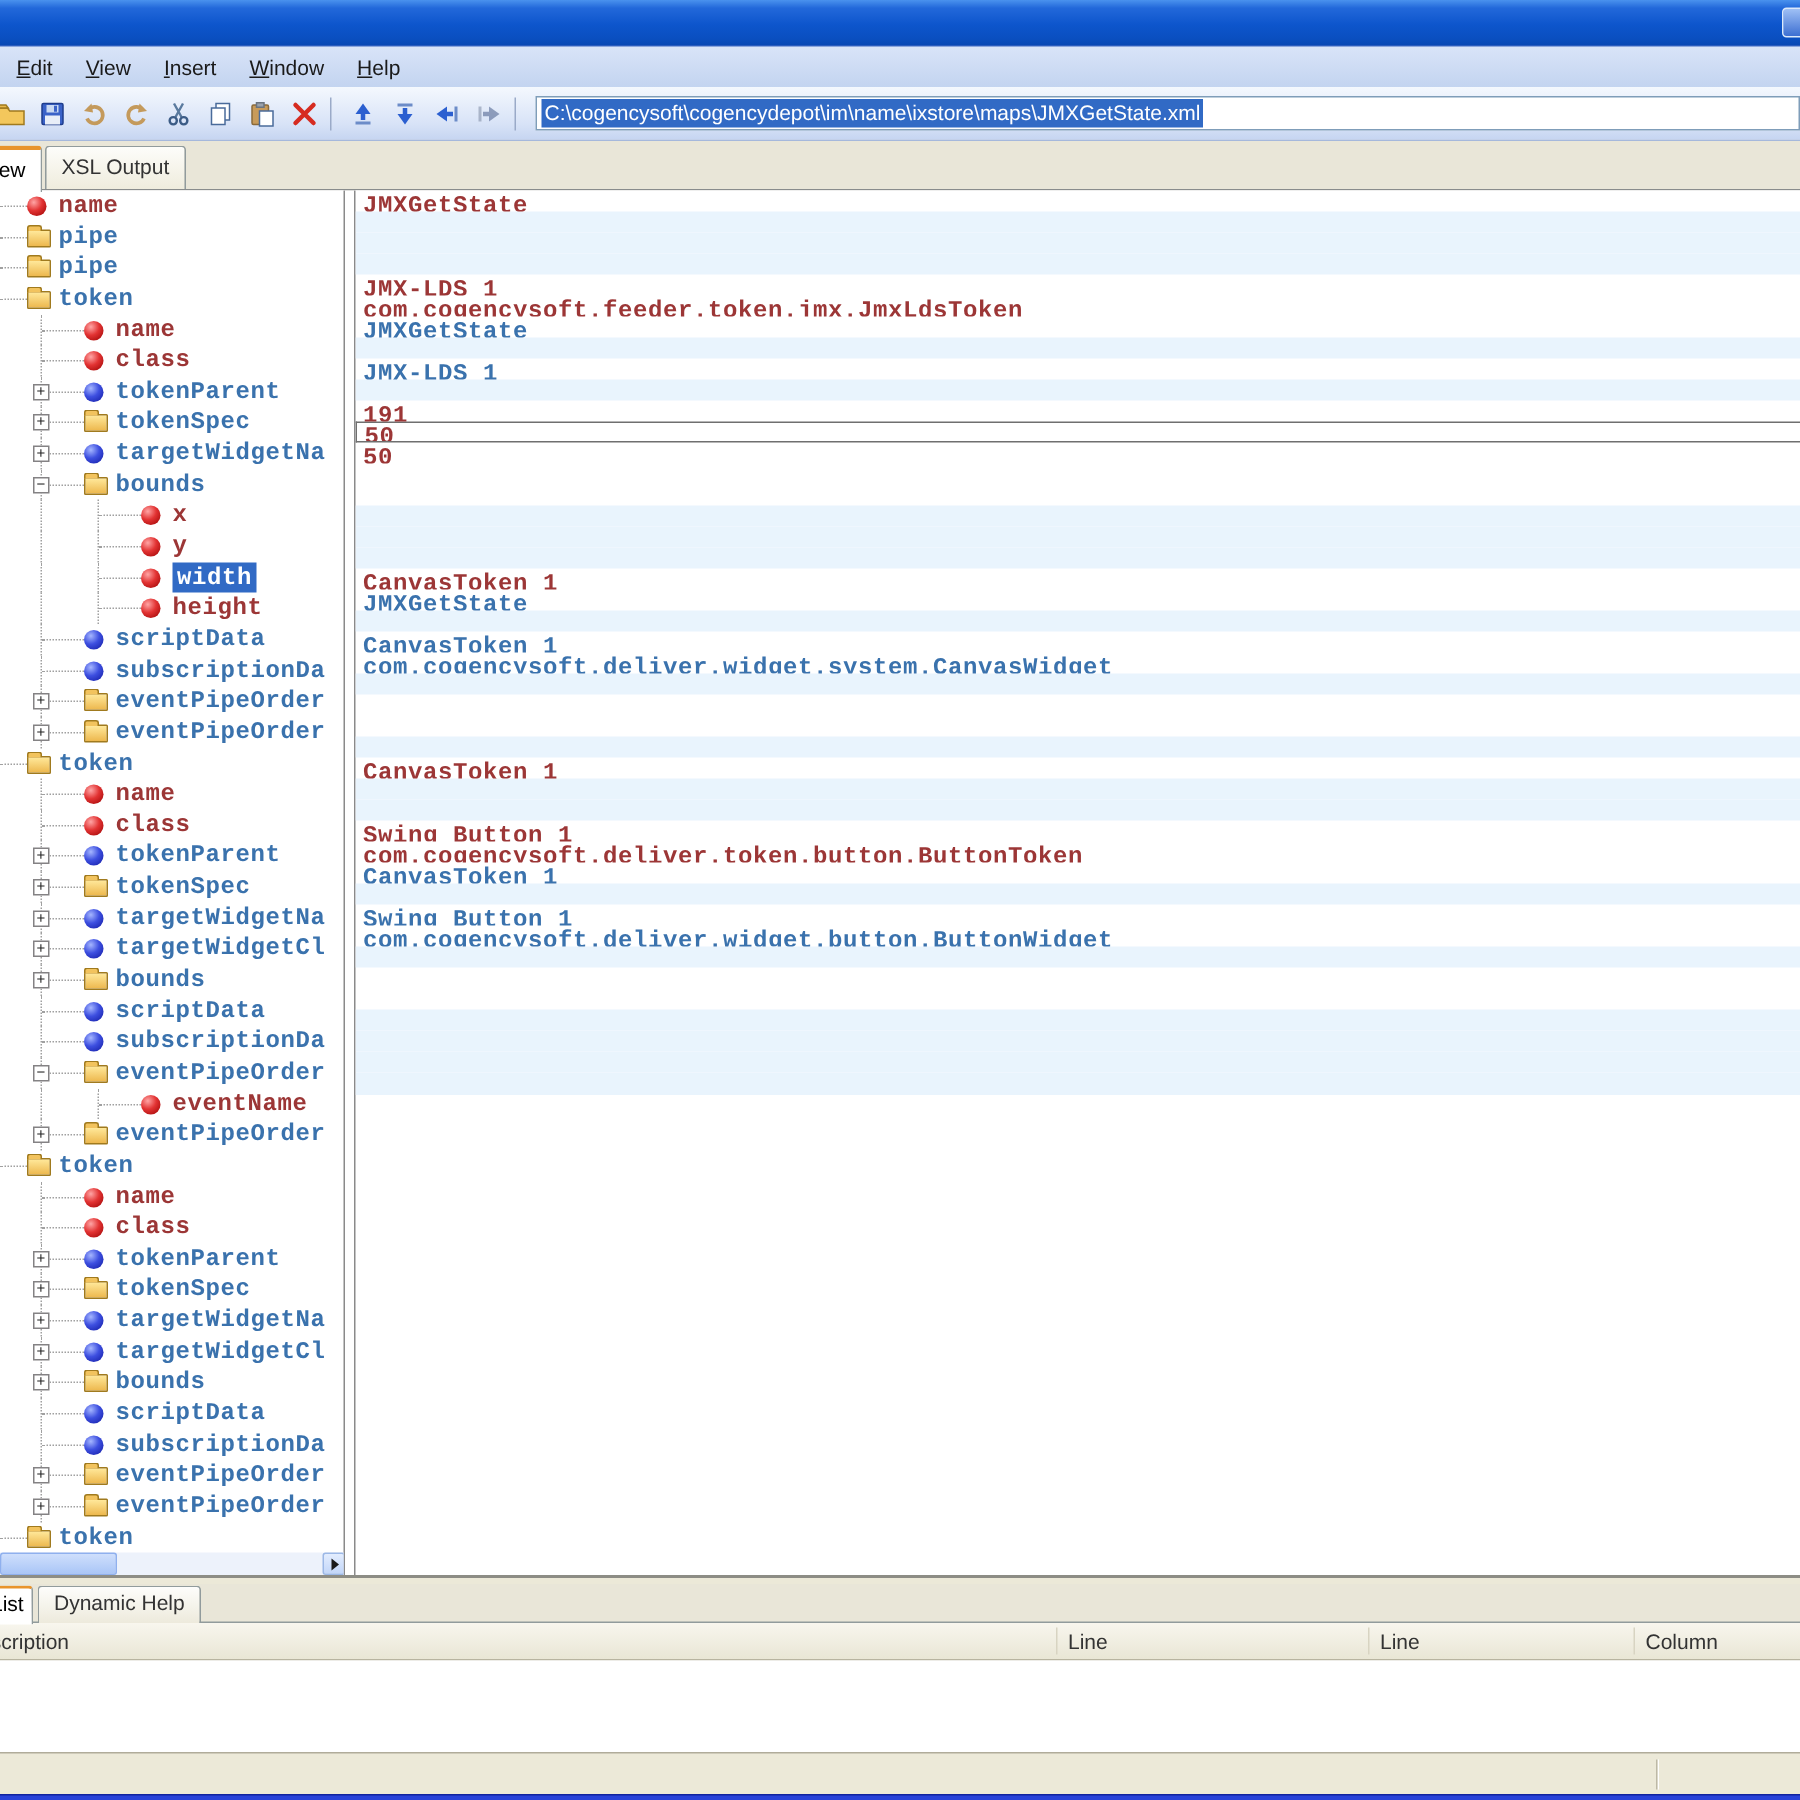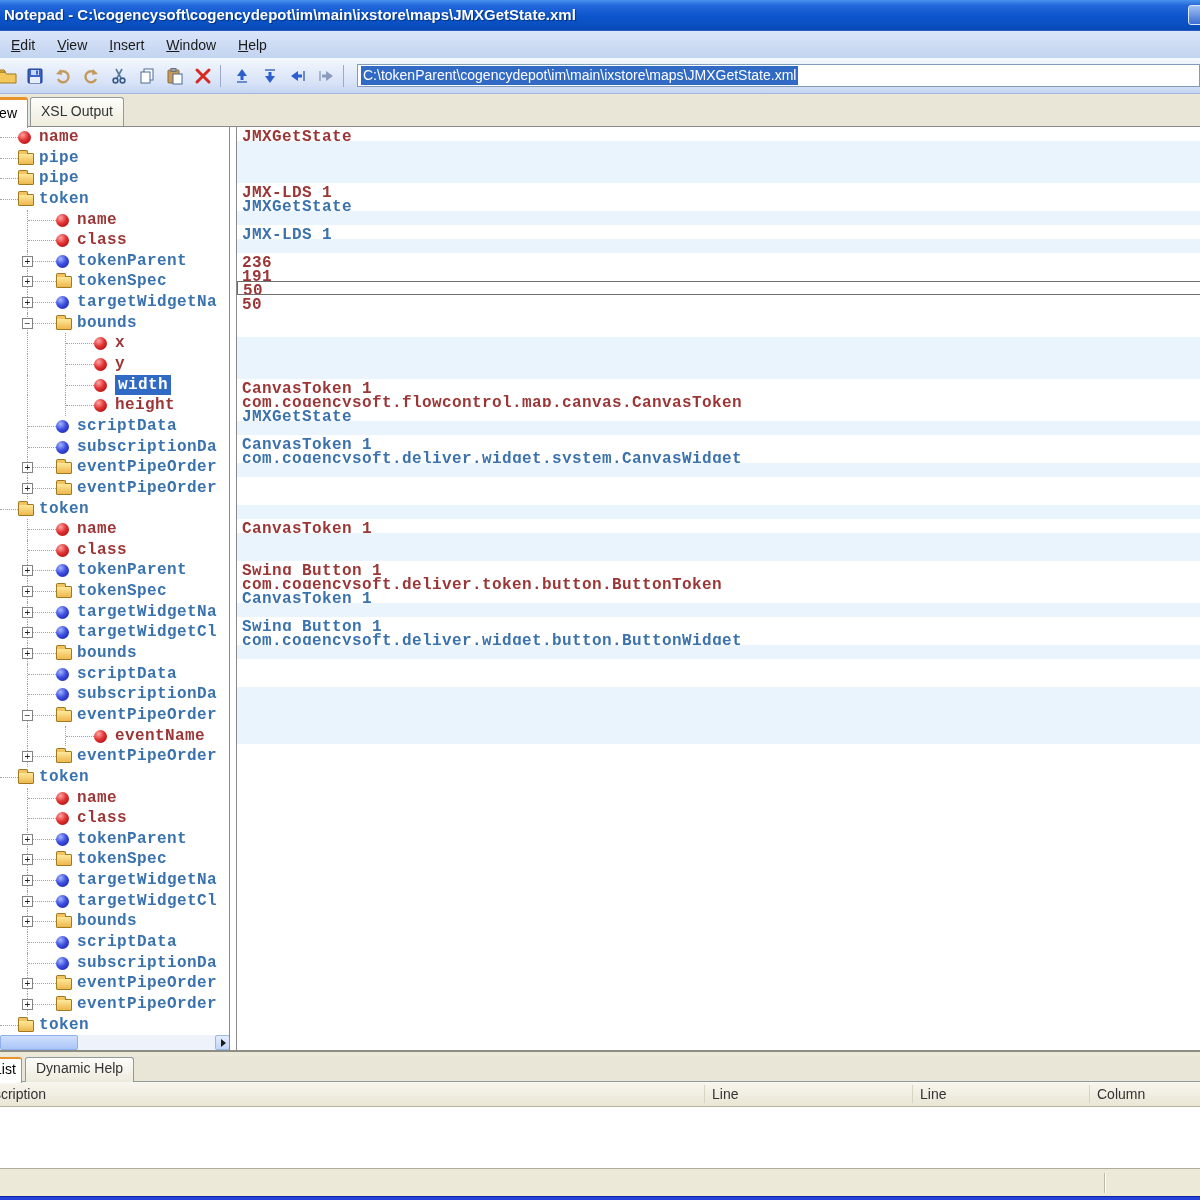--- a/index.html
+++ b/index.html
@@ -106,21 +106,20 @@
     box-shadow:1px 0 0 #fff;}
   .taskbar{position:absolute;top:1196px;left:0;width:1200px;height:4px;background:#2742D8;
     border-top:1px solid #10239E;}
 </style>
 </head>
 <body>
 
 <div id="app">
 
   <div class="titlebar">
-    <span>Notepad - C:\cogencysoft\cogencydepot\im\main\ixstore\maps\JMXGetState.xml</span>
     <div class="titlebtn"></div>
   </div>
 
   <div class="menubar" id="menu">
       <div class="menu-item"><u>E</u>dit</div>
       <div class="menu-item"><u>V</u>iew</div>
       <div class="menu-item"><u>I</u>nsert</div>
       <div class="menu-item"><u>W</u>indow</div>
       <div class="menu-item"><u>H</u>elp</div>
     </div>
@@ -203,21 +202,21 @@
         <div class="tbtn dis">
           <svg width="18" height="18" viewBox="0 0 18 18">
             <path d="M16 9 L9 4 V14 z" fill="#2B5FD0"></path>
             <rect x="5" y="7.5" width="4" height="3" fill="#2B5FD0"></rect>
             <rect x="2" y="4" width="2" height="10" fill="#6C8CC8"></rect>
           </svg>
         </div>
         <div class="tsep"></div>
       </div>
     <div class="addrbox">
-      <span class="addr-sel">C:\tokenParent\cogencydepot\im\main\ixstore\maps\JMXGetState.xml</span>
+      <span class="addr-sel">C:\cogencysoft\cogencydepot\im\name\ixstore\maps\JMXGetState.xml</span>
     </div>
   </div>
 
   <div class="tabrow">
     <div class="tab active" id="tab-treeview">Tree View</div>
     <div class="tab" id="tab-xsl">XSL Output</div>
   </div>
 
   <div class="grid">
     <div id="treecol">
@@ -510,35 +509,34 @@
         <div class="hbtn"></div>
       </div>
     </div>
     <div id="valcol">
       <div id="value-rows">
           <div class="vrow red">JMXGetState</div>
           <div class="vrow blue folder"></div>
           <div class="vrow blue folder"></div>
           <div class="vrow blue folder"></div>
           <div class="vrow red">JMX-LDS 1</div>
+          <div class="vrow red">com.cogencysoft.feeder.token.jmx.JmxLdsToken</div>
           <div class="vrow blue">JMXGetState</div>
           <div class="vrow blue folder"></div>
           <div class="vrow blue">JMX-LDS 1</div>
           <div class="vrow blue folder"></div>
-          <div class="vrow red">236</div>
           <div class="vrow red">191</div>
           <div class="vrow red sel">50</div>
           <div class="vrow red">50</div>
           <div class="vrow blue"></div>
           <div class="vrow blue"></div>
           <div class="vrow blue folder"></div>
           <div class="vrow blue folder"></div>
           <div class="vrow blue folder"></div>
           <div class="vrow red">CanvasToken 1</div>
-          <div class="vrow red">com.cogencysoft.flowcontrol.map.canvas.CanvasToken</div>
           <div class="vrow blue">JMXGetState</div>
           <div class="vrow blue folder"></div>
           <div class="vrow blue">CanvasToken 1</div>
           <div class="vrow blue">com.cogencysoft.deliver.widget.system.CanvasWidget</div>
           <div class="vrow blue folder"></div>
           <div class="vrow blue"></div>
           <div class="vrow blue"></div>
           <div class="vrow blue folder"></div>
           <div class="vrow red">CanvasToken 1</div>
           <div class="vrow blue folder"></div>

